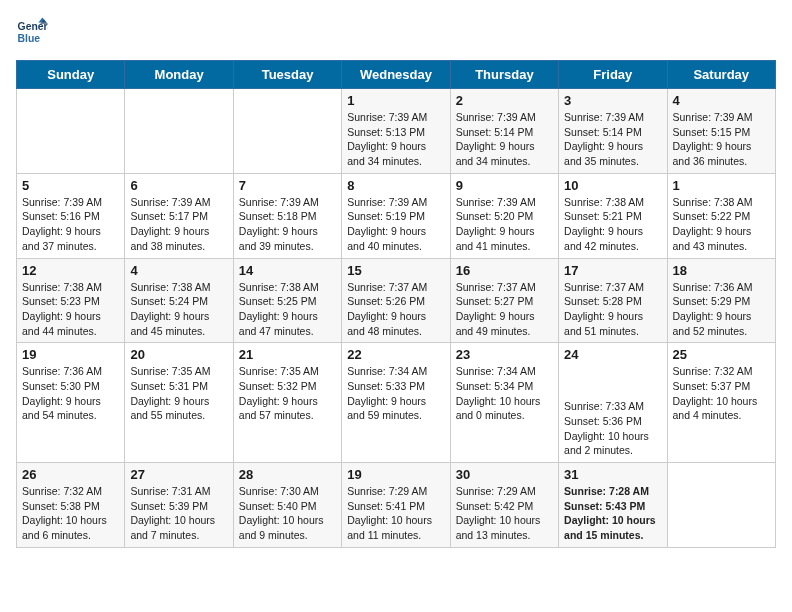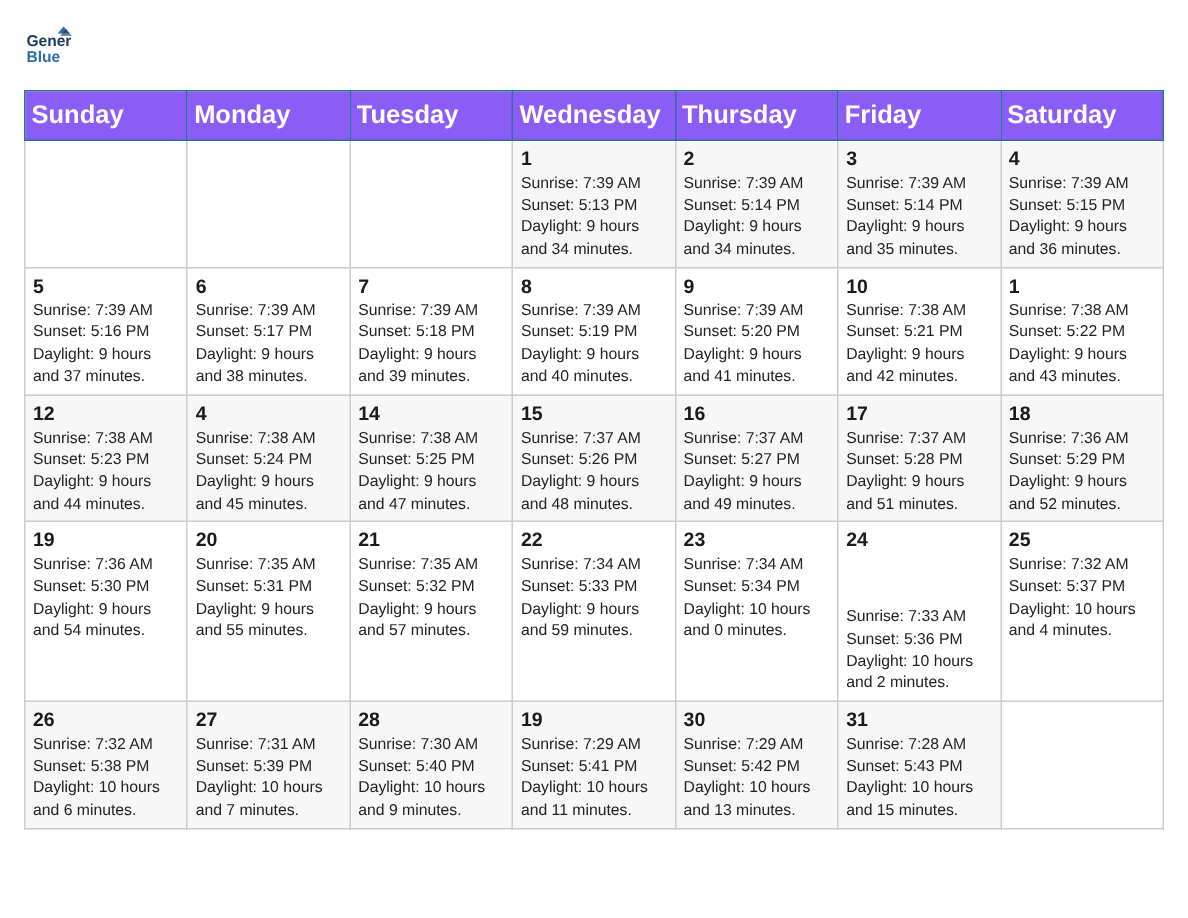--- a/index.html
+++ b/index.html
@@ -36,26 +36,26 @@
     .subtitle {
       font-size: 14px;
       color: #444;
     }
     .calendar {
       width: 100%;
       border-collapse: collapse;
       table-layout: fixed;
     }
     .calendar thead th {
-      background: #8b5cf6;
+      background: #0369a1;
       color: #fff;
-      font-size: 17px;
+      font-size: 13px;
       font-weight: bold;
       padding: 6px 4px;
-      text-align: left;
+      text-align: center;
       border: 1px solid #2e6da4;
     }
     .calendar tbody td {
       vertical-align: top;
       border: 1px solid #ccc;
       padding: 4px 5px;
       font-size: 11px;
       color: #222;
       background: #fff;
       min-height: 80px;
@@ -328,21 +328,21 @@
         </td>
         <td>
           <span class="day-number">30</span>
           <div class="day-info" style="white-space: pre-line;">Sunrise: 7:29 AM
 Sunset: 5:42 PM
 Daylight: 10 hours
 and 13 minutes.</div>
         </td>
         <td>
           <span class="day-number">31</span>
-          <div class="day-info" style="white-space: pre-line;">Sunrise: 7:28 AM
+          <div class="day-info" style="white-space: pre-line; font-weight: bold;">Sunrise: 7:28 AM
 Sunset: 5:43 PM
 Daylight: 10 hours
 and 15 minutes.</div>
         </td>
         <td class="empty-cell"></td>
       </tr>
     </tbody>
 </table>
 
 </body></html>

